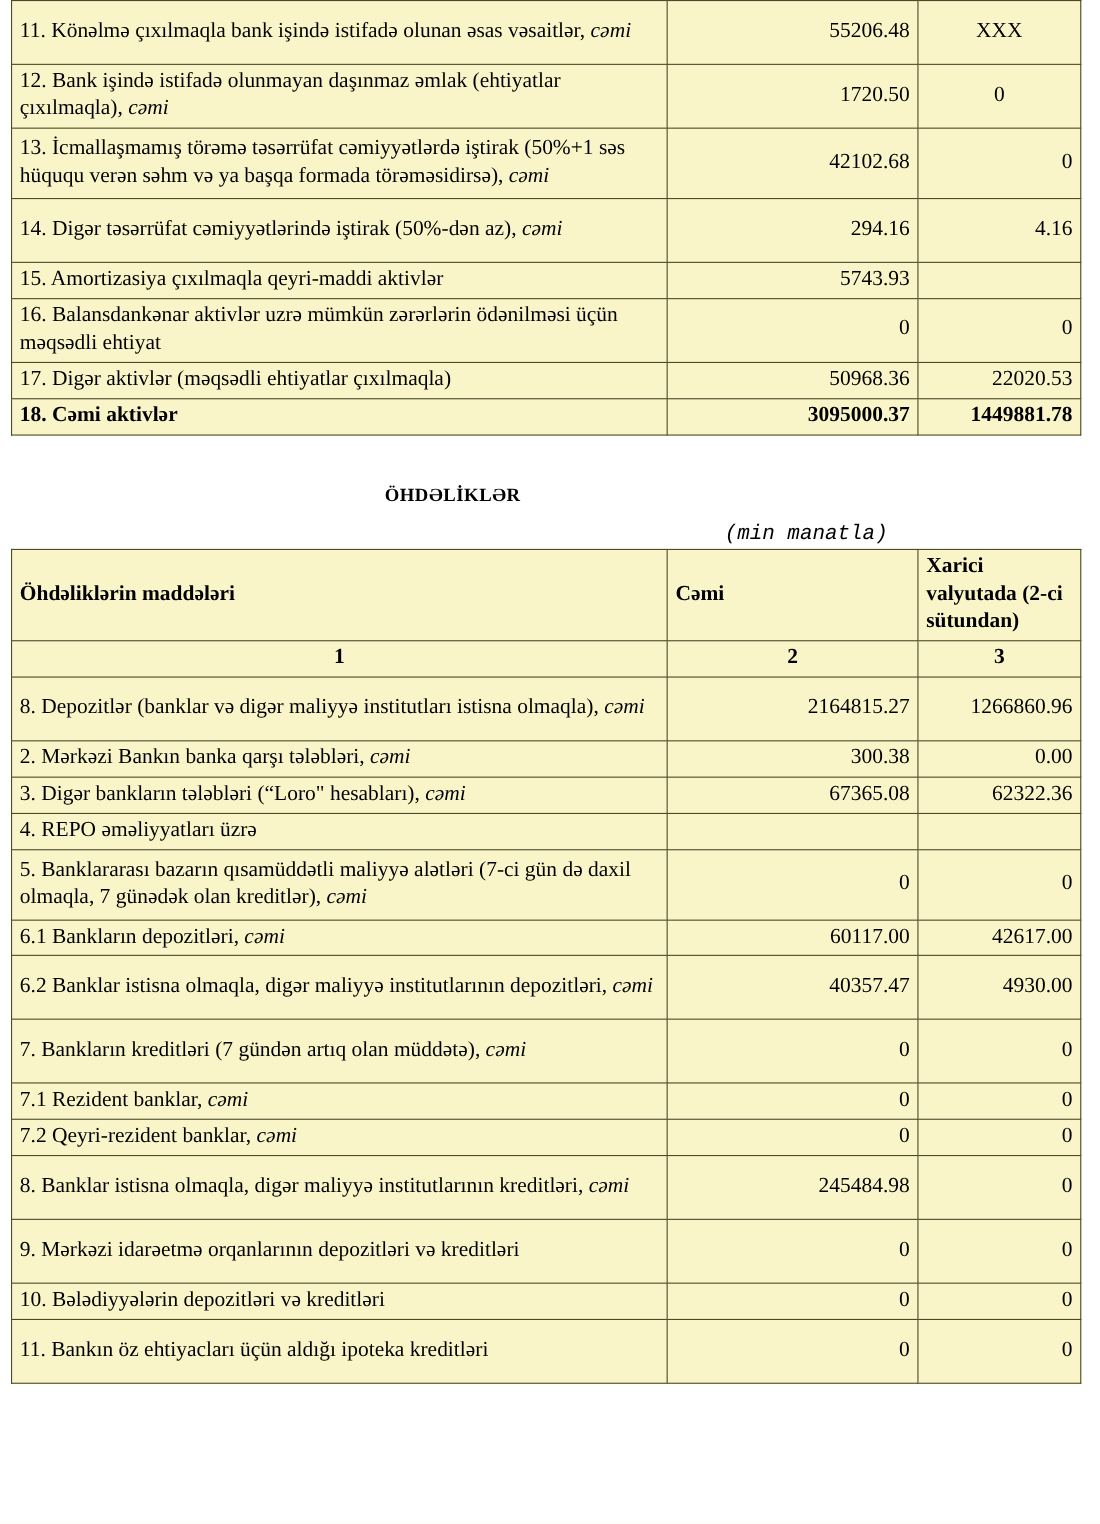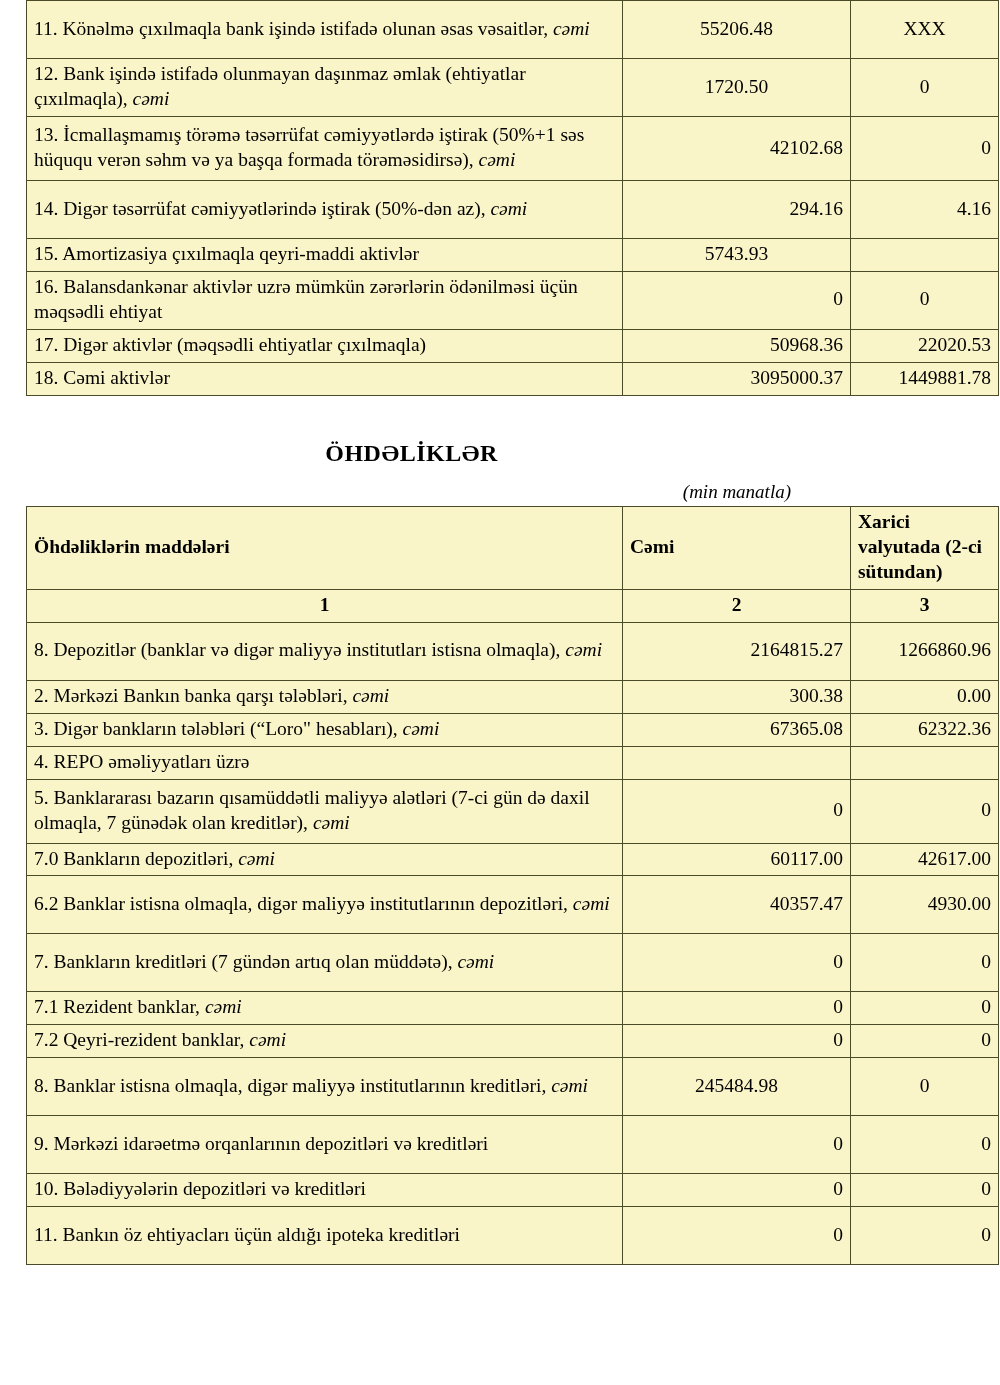--- a/index.html
+++ b/index.html
@@ -9,21 +9,21 @@
   }
   body {
     width: 1000px;
     min-height: 1385px;
     font-family: "Liberation Serif", serif;
     color: #000000;
   }
   .page {
     position: relative;
     width: 823px;
-    padding: 0 26px;
+    padding: 0 10px;
   }
   table.doc {
     width: 972px;
     border-collapse: collapse;
     table-layout: fixed;
     background: #faf5c8;
     margin: 0;
   }
   table.doc td, table.doc th {
     border: 1px solid #4b4b2a;
@@ -31,37 +31,38 @@
     font-size: 19.5px;
     line-height: 1.28;
     vertical-align: middle;
     background: #faf5c8;
   }
   .col-label { width: 596px; text-align: left; }
   .col-total { width: 228px; text-align: right; }
   .col-fx    { width: 148px; text-align: right; }
 
   .it { font-style: italic; }
-  .bold { font-weight: normal; }
+  .bold { font-weight: bold; }
   .center { text-align: center; margin-top: 28px; }
-  .vtop { vertical-align: top; text-align: center; }
+  .vtop { vertical-align: top; }
 
   .section-title {
     text-align: center;
     font-weight: bold;
-    font-size: 24px;
+    font-size: 17px;
     letter-spacing: 0.5px;
     margin: 44px 0 14px 0;
   }
   .units {
     text-align: right;
     font-style: italic;
     font-size: 19px;
     padding-right: 6px;
     margin-bottom: 3px;
+    font-family: Liberation Mono, monospace;
   }
   th.head {
     text-align: left;
     font-weight: bold;
     font-size: 20px;
     line-height: 1.22;
   }
   td.numrow {
     text-align: center;
     font-weight: bold;
@@ -167,21 +168,21 @@
           <td class="col-label"><span>4. REPO əməliyyatları  üzrə</span></td>
           <td class="col-total"></td>
           <td class="col-fx"></td>
         </tr>
         <tr class="tall2">
           <td class="col-label"><span>5. Banklararası bazarın qısamüddətli maliyyə alətləri (7-ci gün də daxil olmaqla, 7 günədək olan kreditlər), </span><span class="it">cəmi</span></td>
           <td class="col-total">0</td>
           <td class="col-fx">0</td>
         </tr>
         <tr>
-          <td class="col-label"><span>7.0  Bankların depozitləri, </span><span class="it">cəmi</span></td>
+          <td class="col-label"><span>6.1  Bankların depozitləri, </span><span class="it">cəmi</span></td>
           <td class="col-total">60117.00</td>
           <td class="col-fx">42617.00</td>
         </tr>
         <tr class="tall">
           <td class="col-label"><span>6.2 Banklar istisna olmaqla, digər maliyyə institutlarının depozitləri, </span><span class="it">cəmi</span></td>
           <td class="col-total">40357.47</td>
           <td class="col-fx">4930.00</td>
         </tr>
         <tr class="tall">
           <td class="col-label"><span>7. Bankların kreditləri (7 gündən artıq olan müddətə), </span><span class="it">cəmi</span></td>

